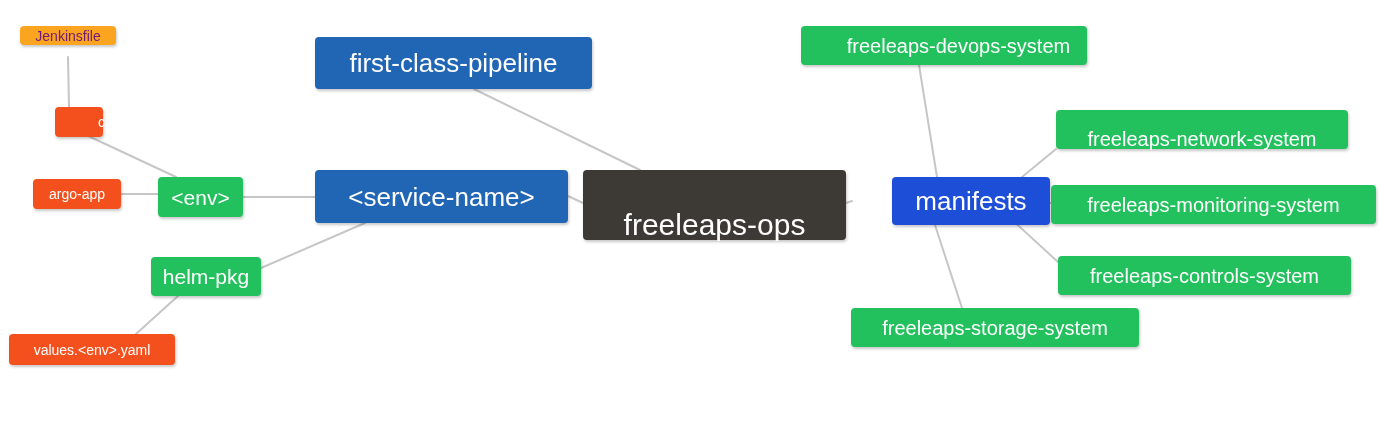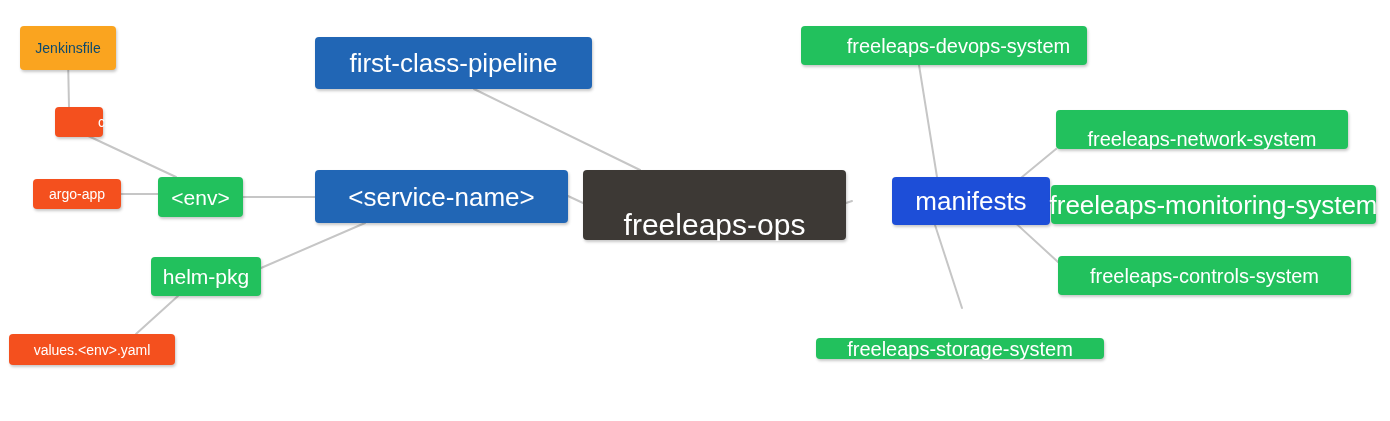--- a/index.html
+++ b/index.html
@@ -90,41 +90,41 @@
       </div>
       <div class="node node-blue" style="left: 315px; top: 37px; width: 277px; height: 52px; font-size: 26px; background: rgb(33, 102, 181); color: rgb(255, 255, 255);">
         <span>first-class-pipeline</span>
       </div>
       <div class="node node-green" style="left: 158px; top: 177px; width: 85px; height: 40px; font-size: 21px; background: rgb(34, 193, 93); color: rgb(255, 255, 255); text-align: right;">
         <span>&lt;env&gt;</span>
       </div>
       <div class="node node-green" style="left: 151px; top: 257px; width: 110px; height: 39px; font-size: 21px; background: rgb(34, 193, 93); color: rgb(255, 255, 255);">
         <span>helm-pkg</span>
       </div>
-      <div class="node node-orange" style="left: 20px; top: 26px; width: 96px; height: 44px; font-size: 14px; background: rgb(250, 164, 31); color: #0c4a6e;">
+      <div class="node node-orange" style="left: 20px; top: 26px; width: 96px; height: 19px; font-size: 14px; background: rgb(250, 164, 31); color: #701a75;">
         <span>Jenkinsfile</span>
       </div>
       <div class="node node-red" style="left: 55px; top: 107px; width: 19px; height: 30px; font-size: 14px; background: rgb(244, 80, 30); color: rgb(255, 255, 255); padding-left: 48px;">
         <span>ci</span>
       </div>
       <div class="node node-red" style="left: 33px; top: 179px; width: 88px; height: 30px; font-size: 14px; background: rgb(244, 80, 30); color: rgb(255, 255, 255);">
         <span>argo-app</span>
       </div>
       <div class="node node-red" style="left: 9px; top: 334px; width: 166px; height: 31px; font-size: 14px; background: rgb(244, 80, 30); color: rgb(255, 255, 255);">
         <span>values.&lt;env&gt;.yaml</span>
       </div>
       <div class="node node-green" style="left: 801px; top: 26px; width: 286px; height: 39px; font-size: 20px; background: rgb(34, 193, 93); color: rgb(255, 255, 255); padding-left: 29px;">
         <span>freeleaps-devops-system</span>
       </div>
       <div class="node node-green" style="left: 1056px; top: 110px; width: 292px; height: 39px; font-size: 20px; background: rgb(34, 193, 93); color: rgb(255, 255, 255); align-items: flex-end;">
         <span>freeleaps-network-system</span>
       </div>
-      <div class="node node-green" style="left: 1051px; top: 185px; width: 325px; height: 39px; font-size: 26px; background: rgb(34, 193, 93); color: rgb(255, 255, 255);">
+      <div class="node node-green" style="left: 1051px; top: 185px; width: 325px; height: 39px; font-size: 20px; background: rgb(34, 193, 93); color: rgb(255, 255, 255);">
         <span>freeleaps-monitoring-system</span>
       </div>
       <div class="node node-green" style="left: 1058px; top: 256px; width: 293px; height: 39px; font-size: 20px; background: rgb(34, 193, 93); color: rgb(255, 255, 255);">
         <span>freeleaps-controls-system</span>
       </div>
-      <div class="node node-green" style="left: 816px; top: 308px; width: 288px; height: 21px; font-size: 20px; background: rgb(34, 193, 93); color: rgb(255, 255, 255); margin-top: 30px;">
+      <div class="node node-green" style="left: 851px; top: 308px; width: 288px; height: 39px; font-size: 20px; background: rgb(34, 193, 93); color: rgb(255, 255, 255);">
         <span>freeleaps-storage-system</span>
       </div>
     </div>
 </div>
 
 </body></html>

